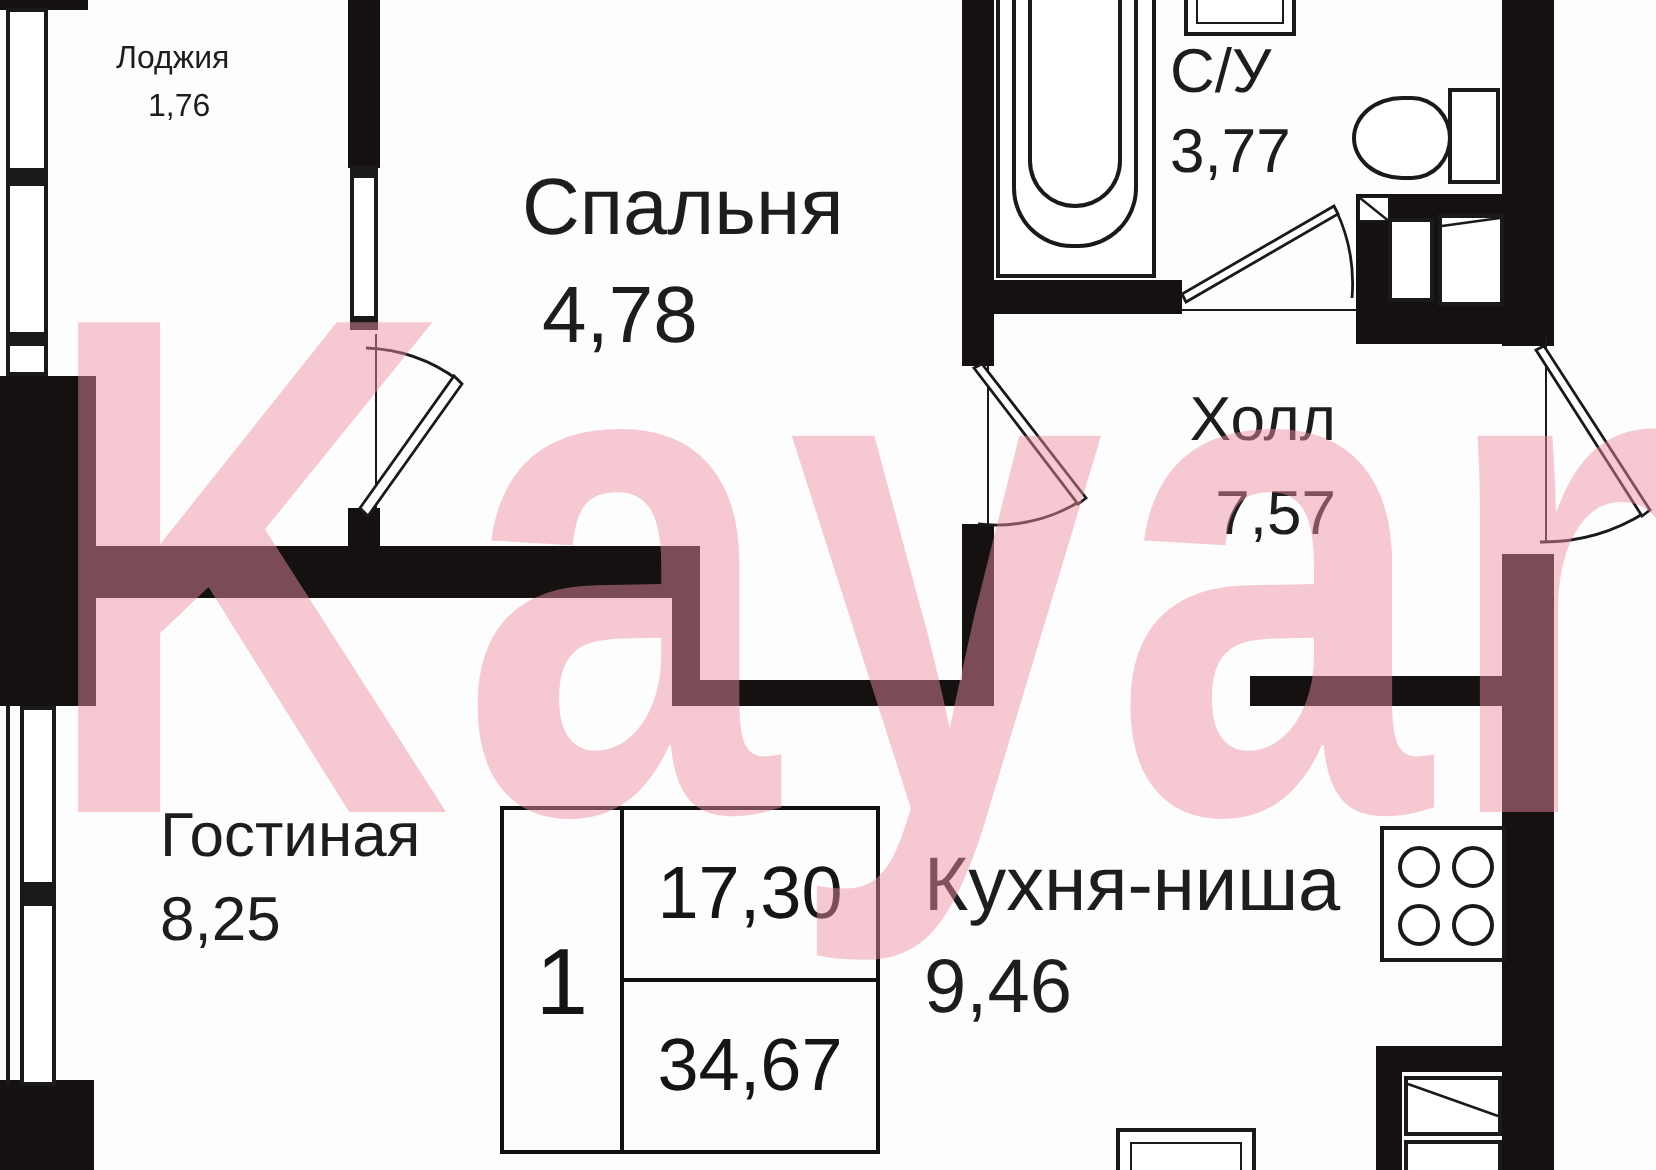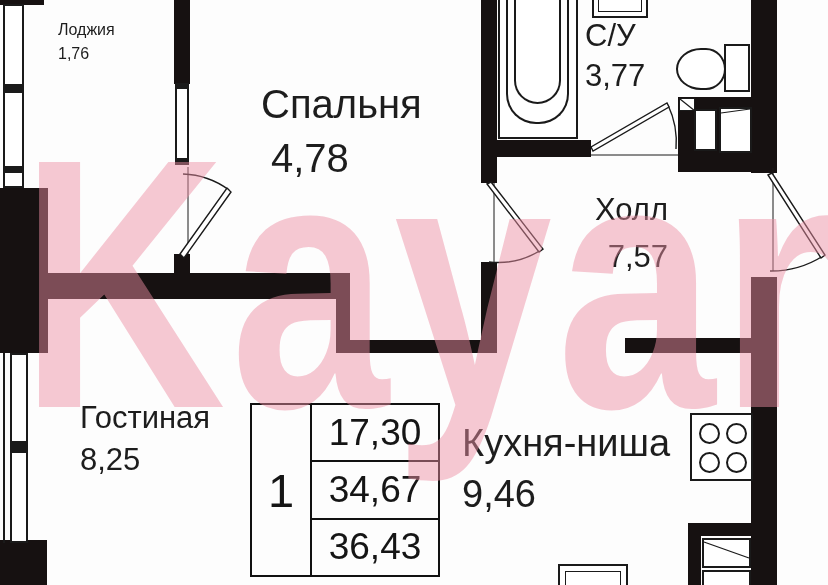--- a/index.html
+++ b/index.html
@@ -113,21 +113,21 @@
     <path d="M770,271 A97,97 0 0 0 823,256" stroke="#1a1a1a" stroke-width="1.4" fill="none"></path>
     <polygon points="768,175 772,173 825,255 821,258" fill="#fff" stroke="#1a1a1a" stroke-width="1.4"></polygon>
 
     <path d="M680,99 L695,111" stroke="#1a1a1a" stroke-width="1.2" fill="none"></path>
     <path d="M721,113 L750,109" stroke="#1a1a1a" stroke-width="1.2" fill="none"></path>
     <path d="M704,542 L749,558" stroke="#1a1a1a" stroke-width="1.2" fill="none"></path>
   </svg>
 
   <div class="lbl" style="left:58px;top:22px;font-size:16px;">
     <span class="nm">Лоджия</span>
-    <span class="ar" style="margin-top:8px;margin-left:0;">1,76</span>
+    <span class="ar" style="margin-top:8px;margin-left:16px;">1,76</span>
   </div>
   <div class="lbl" style="left:261px;top:84px;font-size:40px;">
     <span class="nm">Спальня</span>
     <span class="ar" style="margin-top:14px;margin-left:10px;">4,78</span>
   </div>
   <div class="lbl" style="left:585px;top:20px;font-size:31px;">
     <span class="nm">С/У</span>
     <span class="ar" style="margin-top:9px;text-align:center;">3,77</span>
   </div>
   <div class="lbl" style="left:560px;top:194px;font-size:31px;width:108px;text-align:right;">
@@ -141,19 +141,18 @@
   <div class="lbl" style="left:462px;top:424px;font-size:38px;">
     <span class="nm">Кухня-ниша</span>
     <span class="ar" style="margin-top:13px;">9,46</span>
   </div>
 
   <div id="infoTable">
     <div class="cellRooms">1</div>
     <div class="colAreas">
       <div class="rowArea">17,30</div>
       <div class="rowArea">34,67</div>
-      <div class="rowArea">36,43</div>
     </div>
   </div>
 
   <div id="watermark">Kayan</div>
 
 </div>
 
 </body></html>

